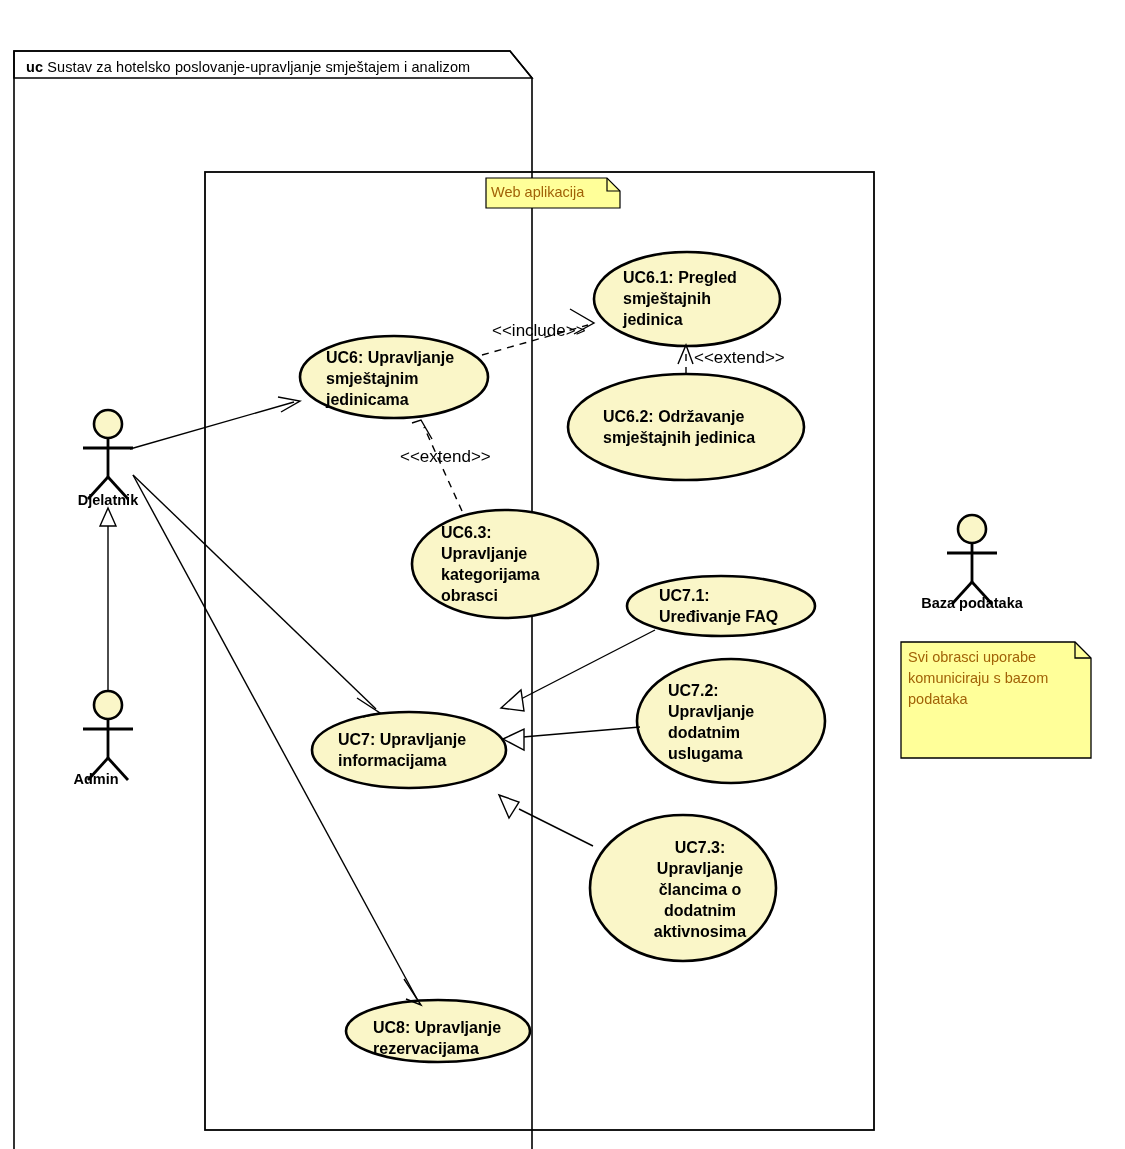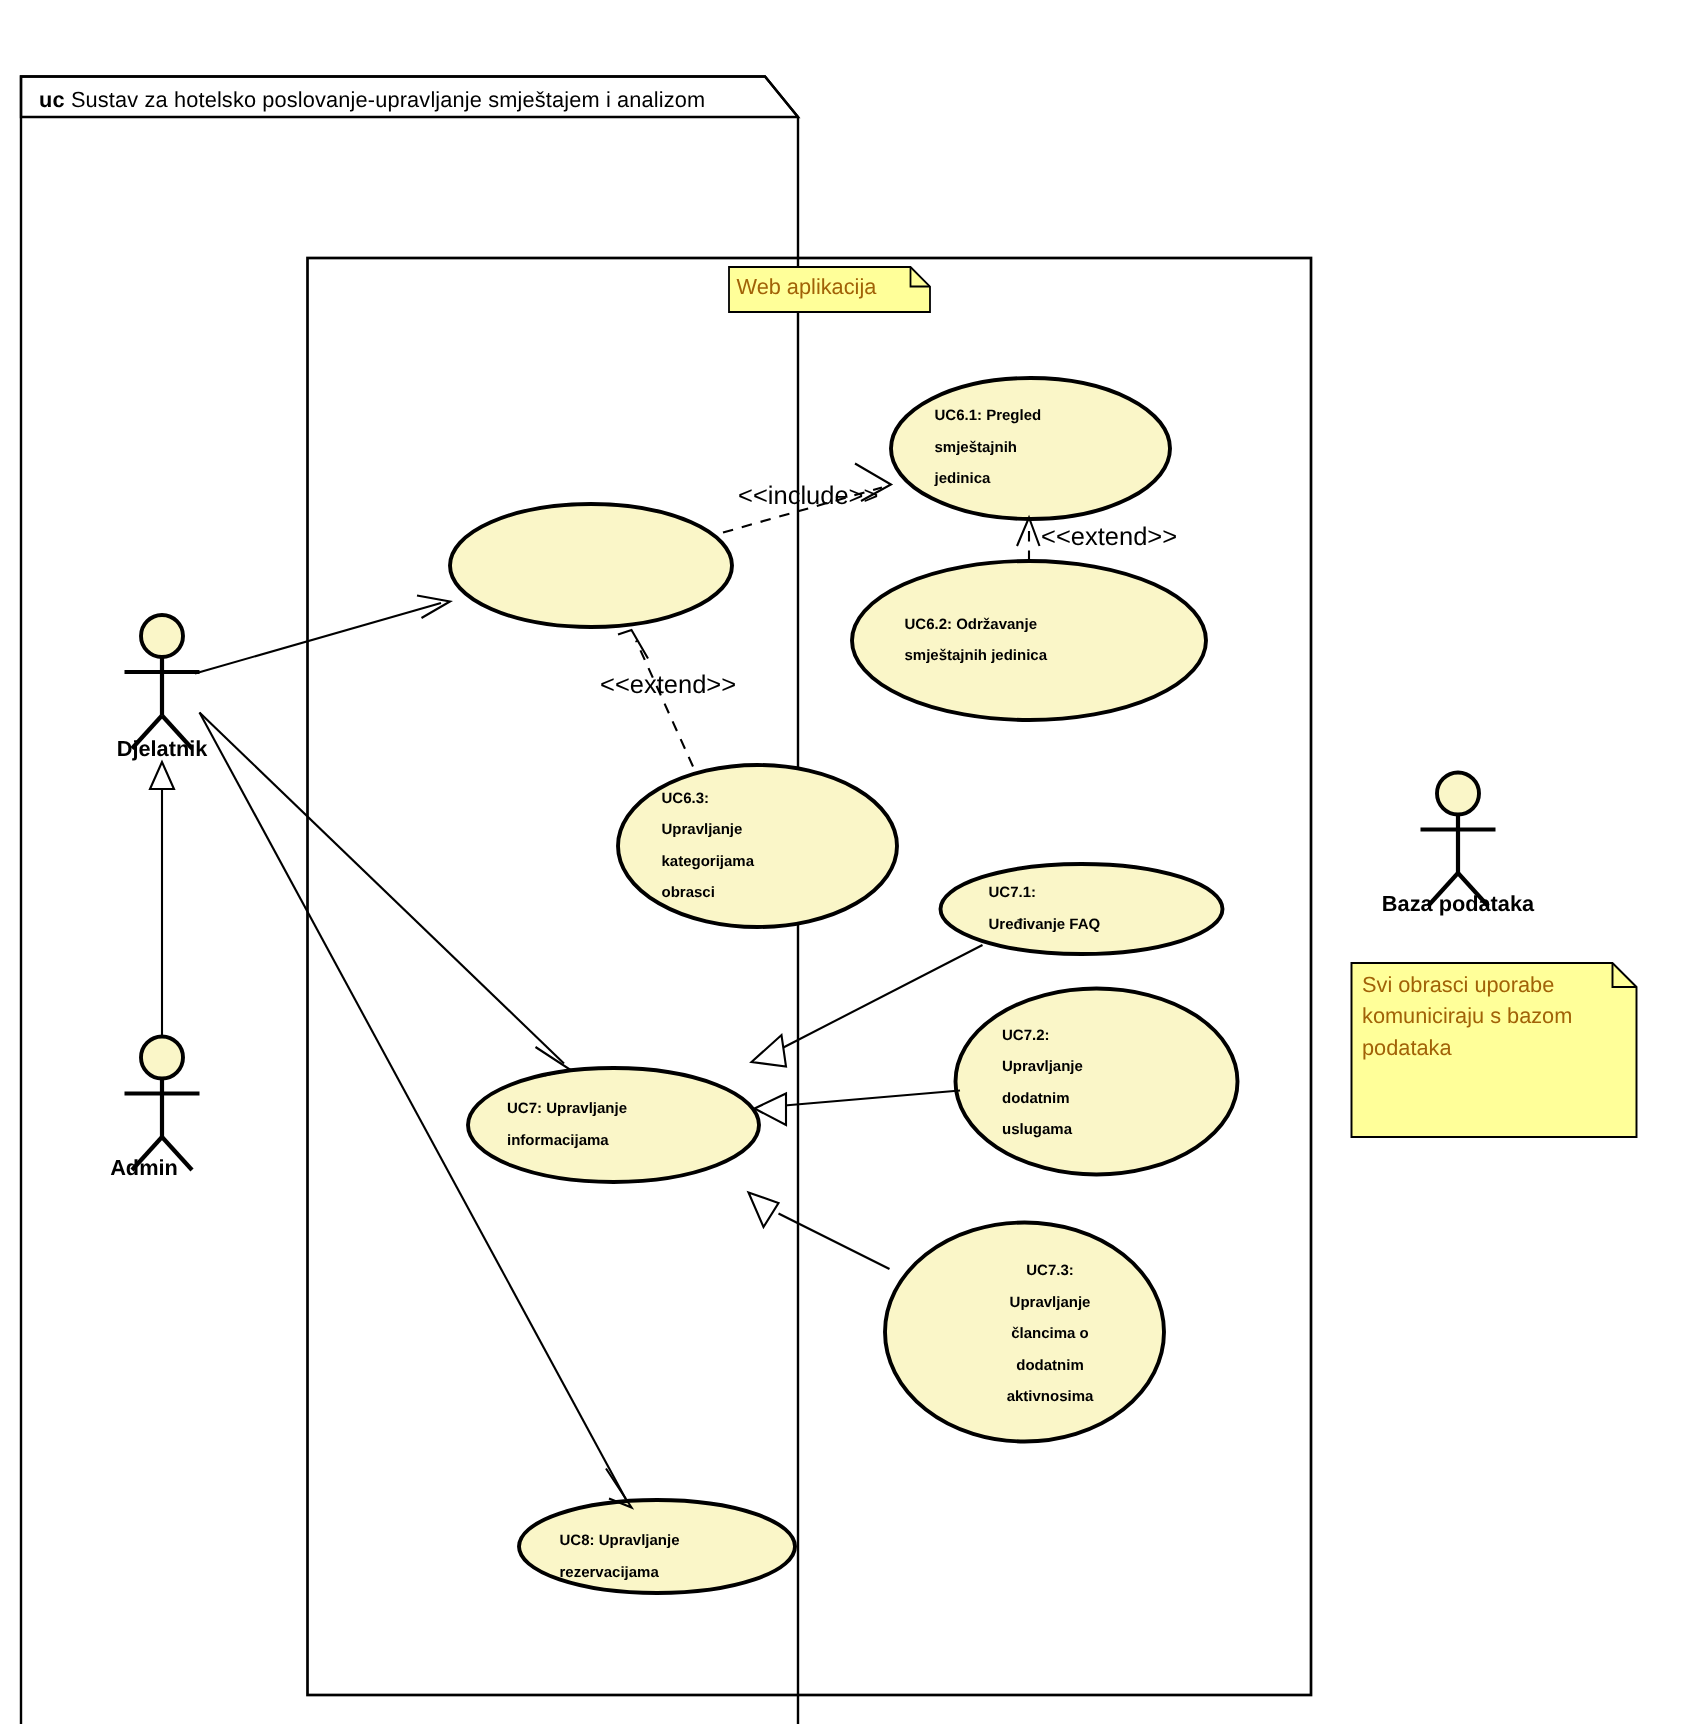--- a/index.html
+++ b/index.html
@@ -33,21 +33,21 @@
     font-size: 14.5px;
     color: #000;
     white-space: nowrap;
     letter-spacing: 0.1px;
   }
   .frame-title-text b {
     font-weight: bold;
   }
   .uc-label {
     position: absolute;
-    font-size: 10px;
+    font-size: 16px;
     font-weight: bold;
     color: #000;
     line-height: 21px;
     white-space: pre-line;
     pointer-events: none;
   }
   .actor-label {
     position: absolute;
     font-size: 14.5px;
     font-weight: bold;
@@ -152,20 +152,23 @@
     <polygon points="499,758 519,765 509,781" fill="#ffffff" stroke="#000000" stroke-width="1.4"></polygon>
   </svg>
 
   <div class="frame-title-text">
     <b>uc</b>
     <span>Sustav za hotelsko poslovanje-upravljanje smještajem i analizom</span>
   </div>
 
   <div class="note-text" style="left:491px; top:145px;">Web aplikacija</div>
 
+  <div class="uc-label" style="left:326px; top:310px; width:170px;">UC6: Upravljanje
+smještajnim
+jedinicama</div>
   <div class="uc-label" style="left:623px; top:230px; width:160px;">UC6.1: Pregled
 smještajnih
 jedinica</div>
   <div class="uc-label" style="left:603px; top:369px; width:200px;">UC6.2: Održavanje
 smještajnih jedinica</div>
   <div class="uc-label" style="left:441px; top:485px; width:160px;">UC6.3:
 Upravljanje
 kategorijama
 obrasci</div>
   <div class="uc-label" style="left:659px; top:548px; width:160px;">UC7.1:

